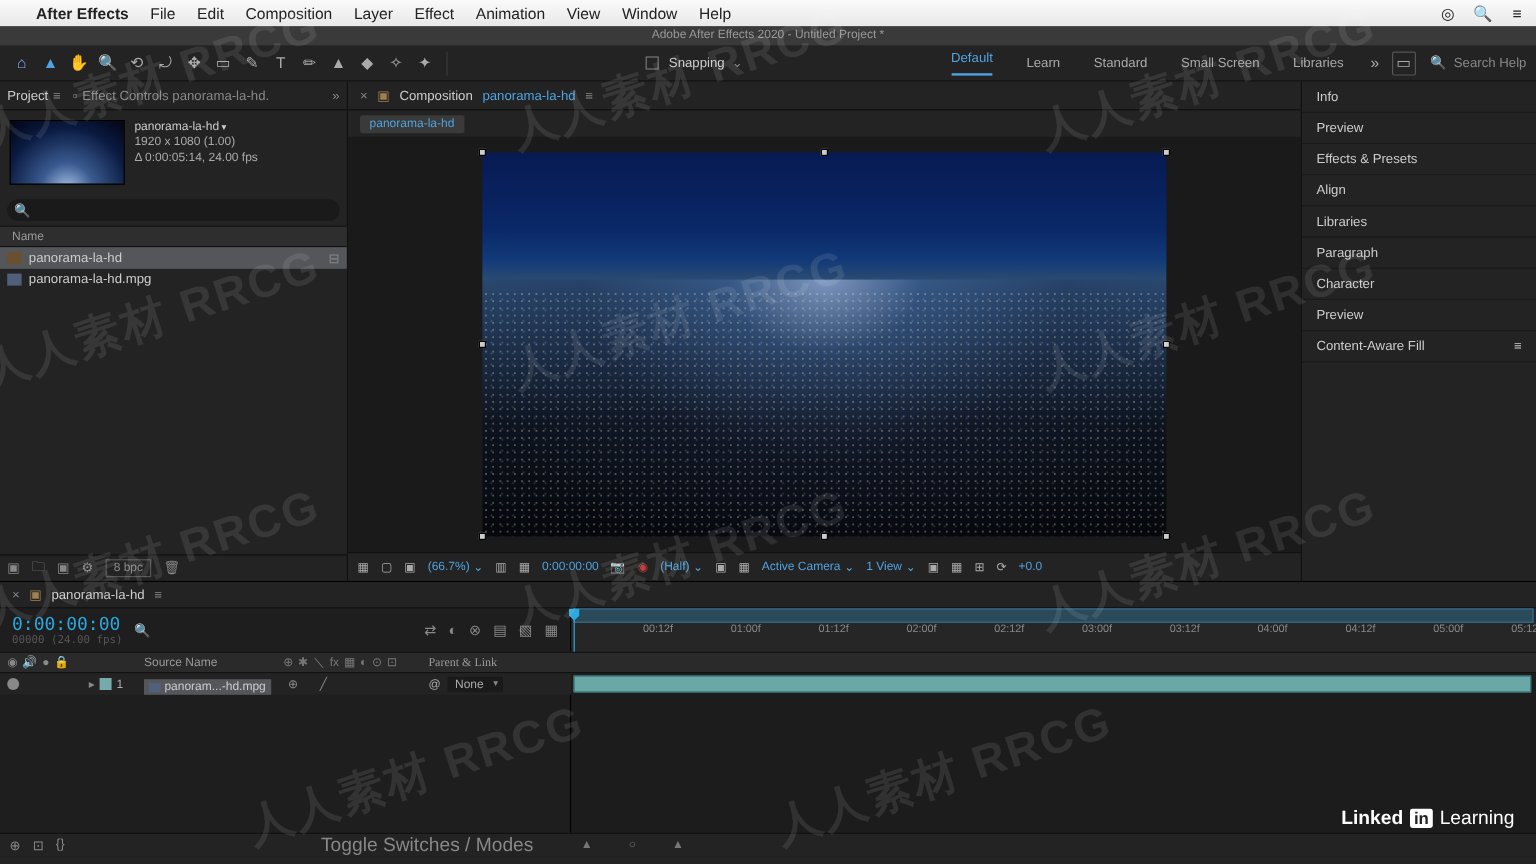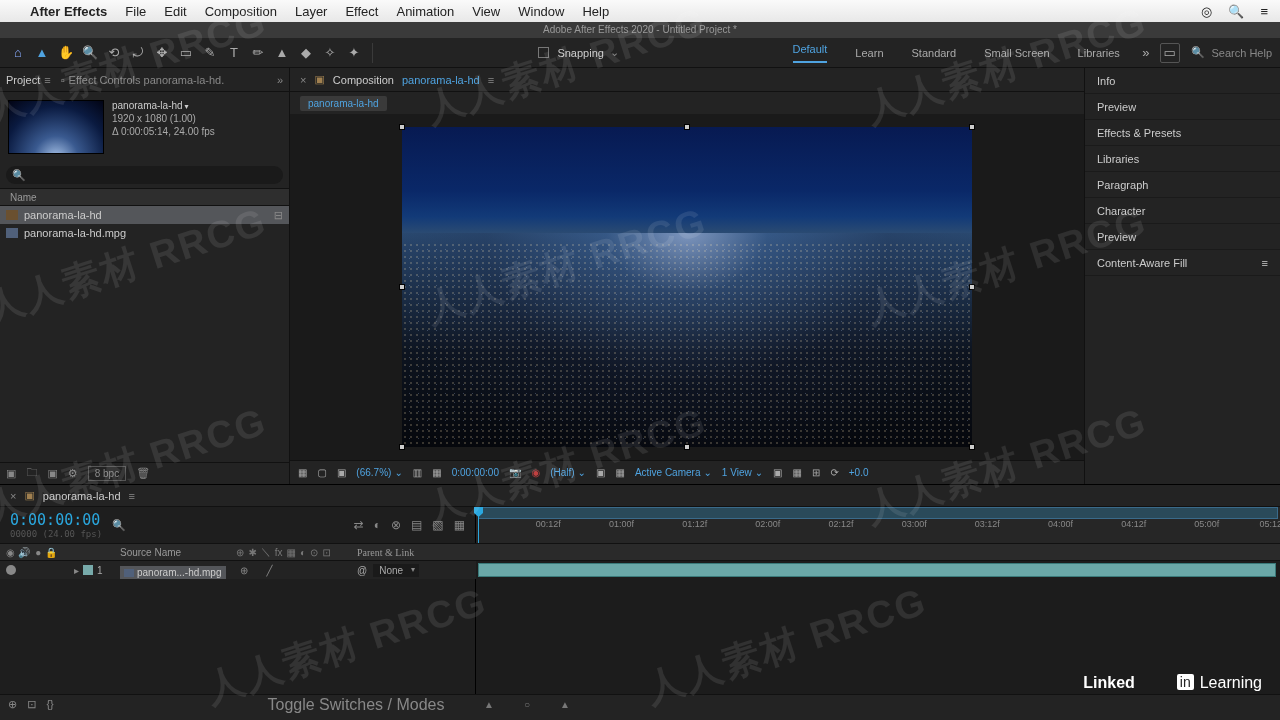--- a/index.html
+++ b/index.html
@@ -111,21 +111,21 @@
 .tlf-left { width:476px; border-right:1px solid #000; }
 .tlf-right { flex:1; background:#1c1c1c; }
 
 .tl-footer { height:20px; display:flex; align-items:center; border-top:1px solid #111; background:#232323; }
 .tlf-a { width:236px; display:flex; gap:10px; padding:0 8px; color:#888;}
 .tlf-toggle { flex:0 0 240px; text-align:center; color:#888; font-size:16px; }
 .tlf-zoom { flex:1; display:flex; align-items:center; gap:30px; padding:0 8px; color:#777; font-size:10px;}
 
 
 .li-badge { position:absolute; right:18px; bottom:28px; color:#fff; font-size:16px; font-weight:600; display:flex; align-items:flex-start; gap:6px; }
-.li-box { background:#fff; color:#232323; padding:0 3px; font-weight:400; border-radius:2px; font-size:14px;margin-left:36px;}
+.li-box { background:#fff; color:#232323; padding:0 3px; font-weight:700; border-radius:2px; font-size:14px;}
 
 
 .wm { position:absolute; inset:0; pointer-events:none; opacity:.09; }
 .wm-text { position:absolute; color:#fff; font-size:38px; font-weight:700; transform:rotate(-18deg); white-space:nowrap; letter-spacing:2px;}
 </style>
 </head>
 <body>
 
 <div class="mac-menu">
   <span></span>
@@ -274,20 +274,21 @@
       <span class="vf-item">⊞</span>
       <span class="vf-item">⟳</span>
       <span class="vf-item vf-blue">+0.0</span>
     </div>
   </div>
 
   <div class="right-panels">
     <div class="rp-item">Info</div>
     <div class="rp-item">Preview</div>
     <div class="rp-item">Effects &amp; Presets</div>
+    <div class="rp-item">Align</div>
     <div class="rp-item">Libraries</div>
     <div class="rp-item">Paragraph</div>
     <div class="rp-item">Character</div>
     <div class="rp-item">Preview</div>
     <div class="rp-item">
         <span>Content-Aware Fill</span>
         <span>≡</span>
       </div>
   </div>
 </div>

